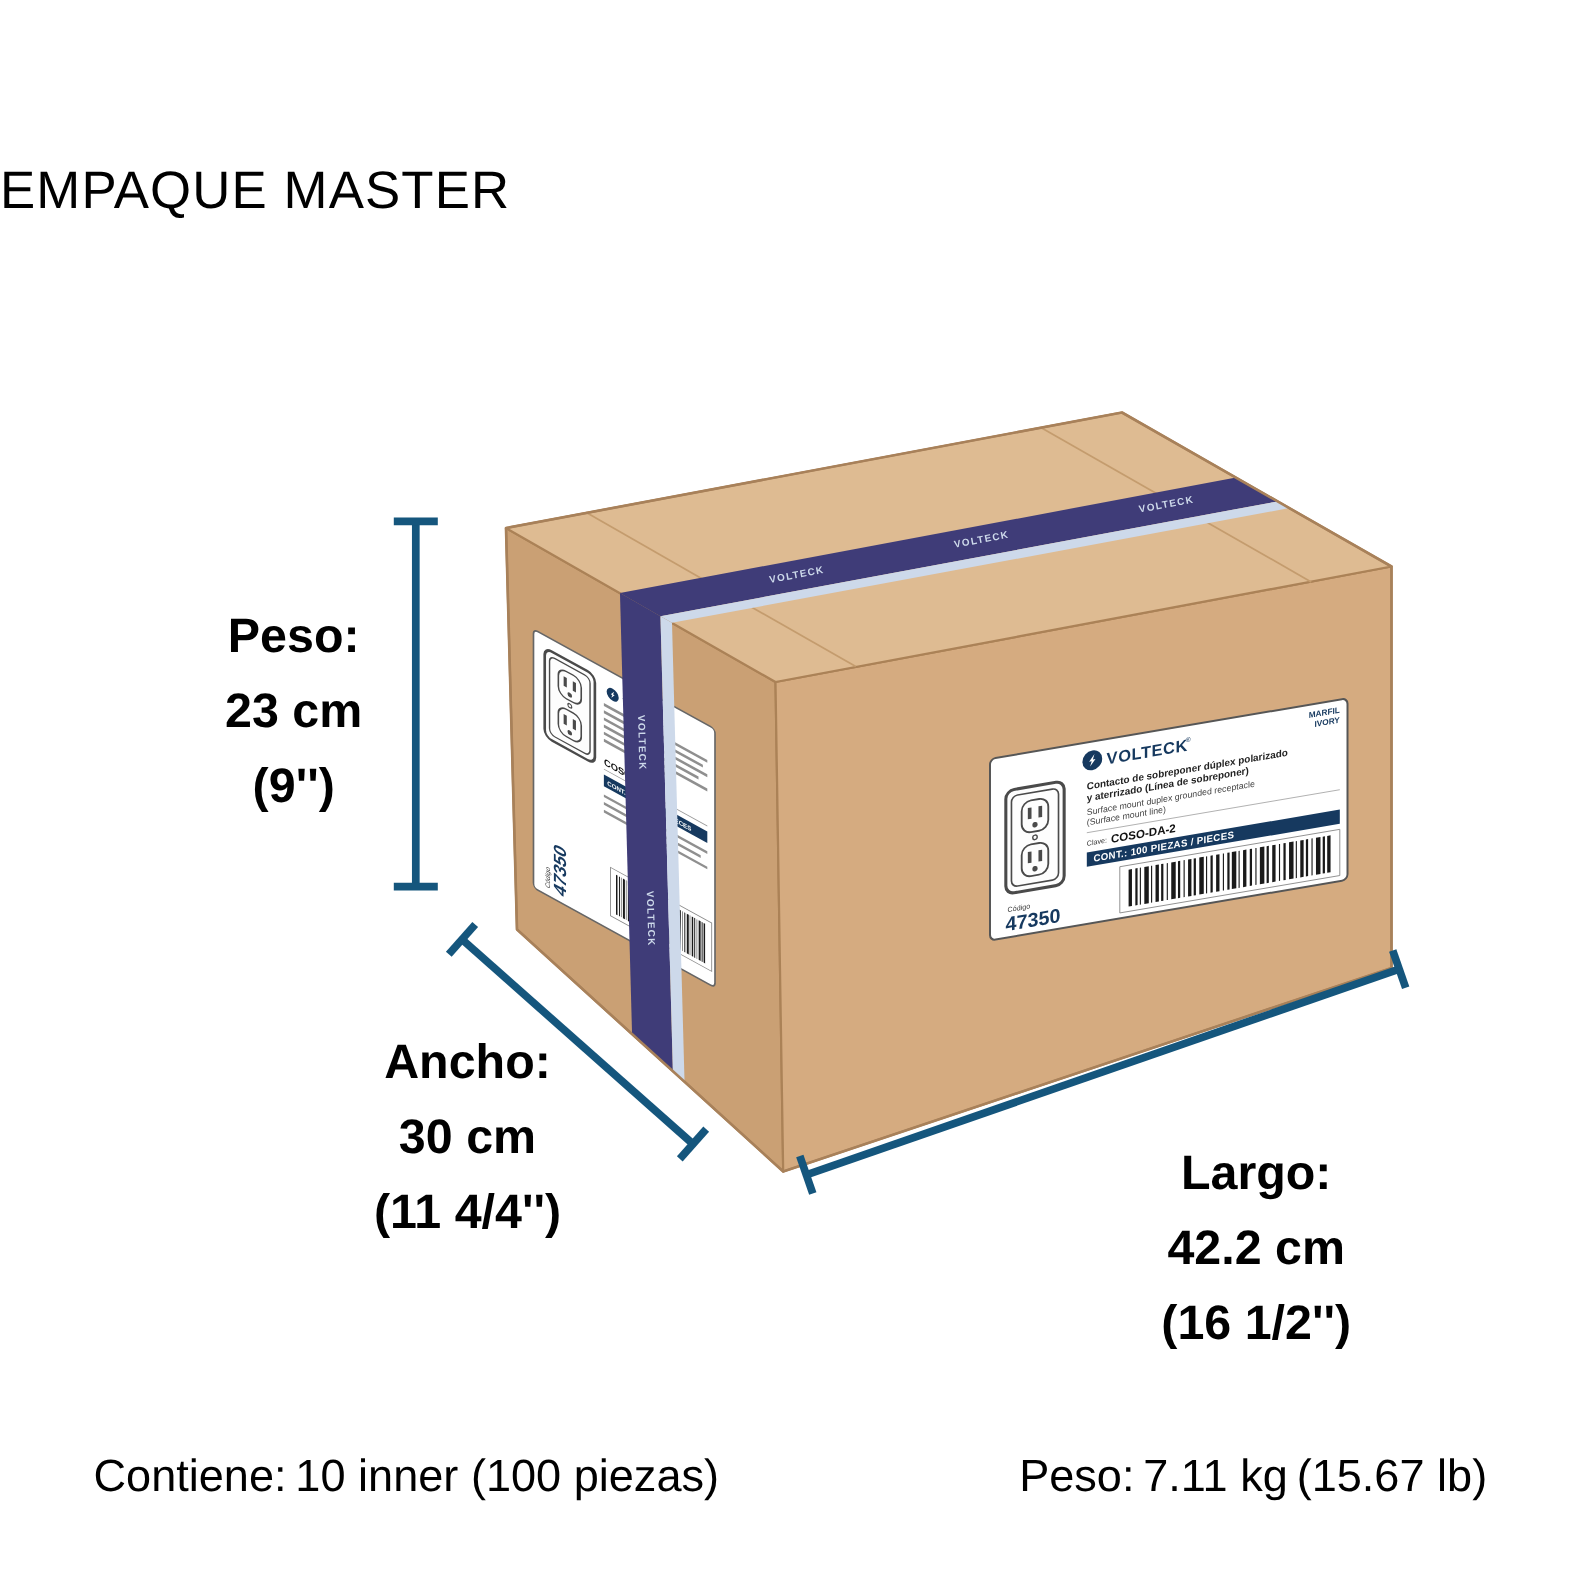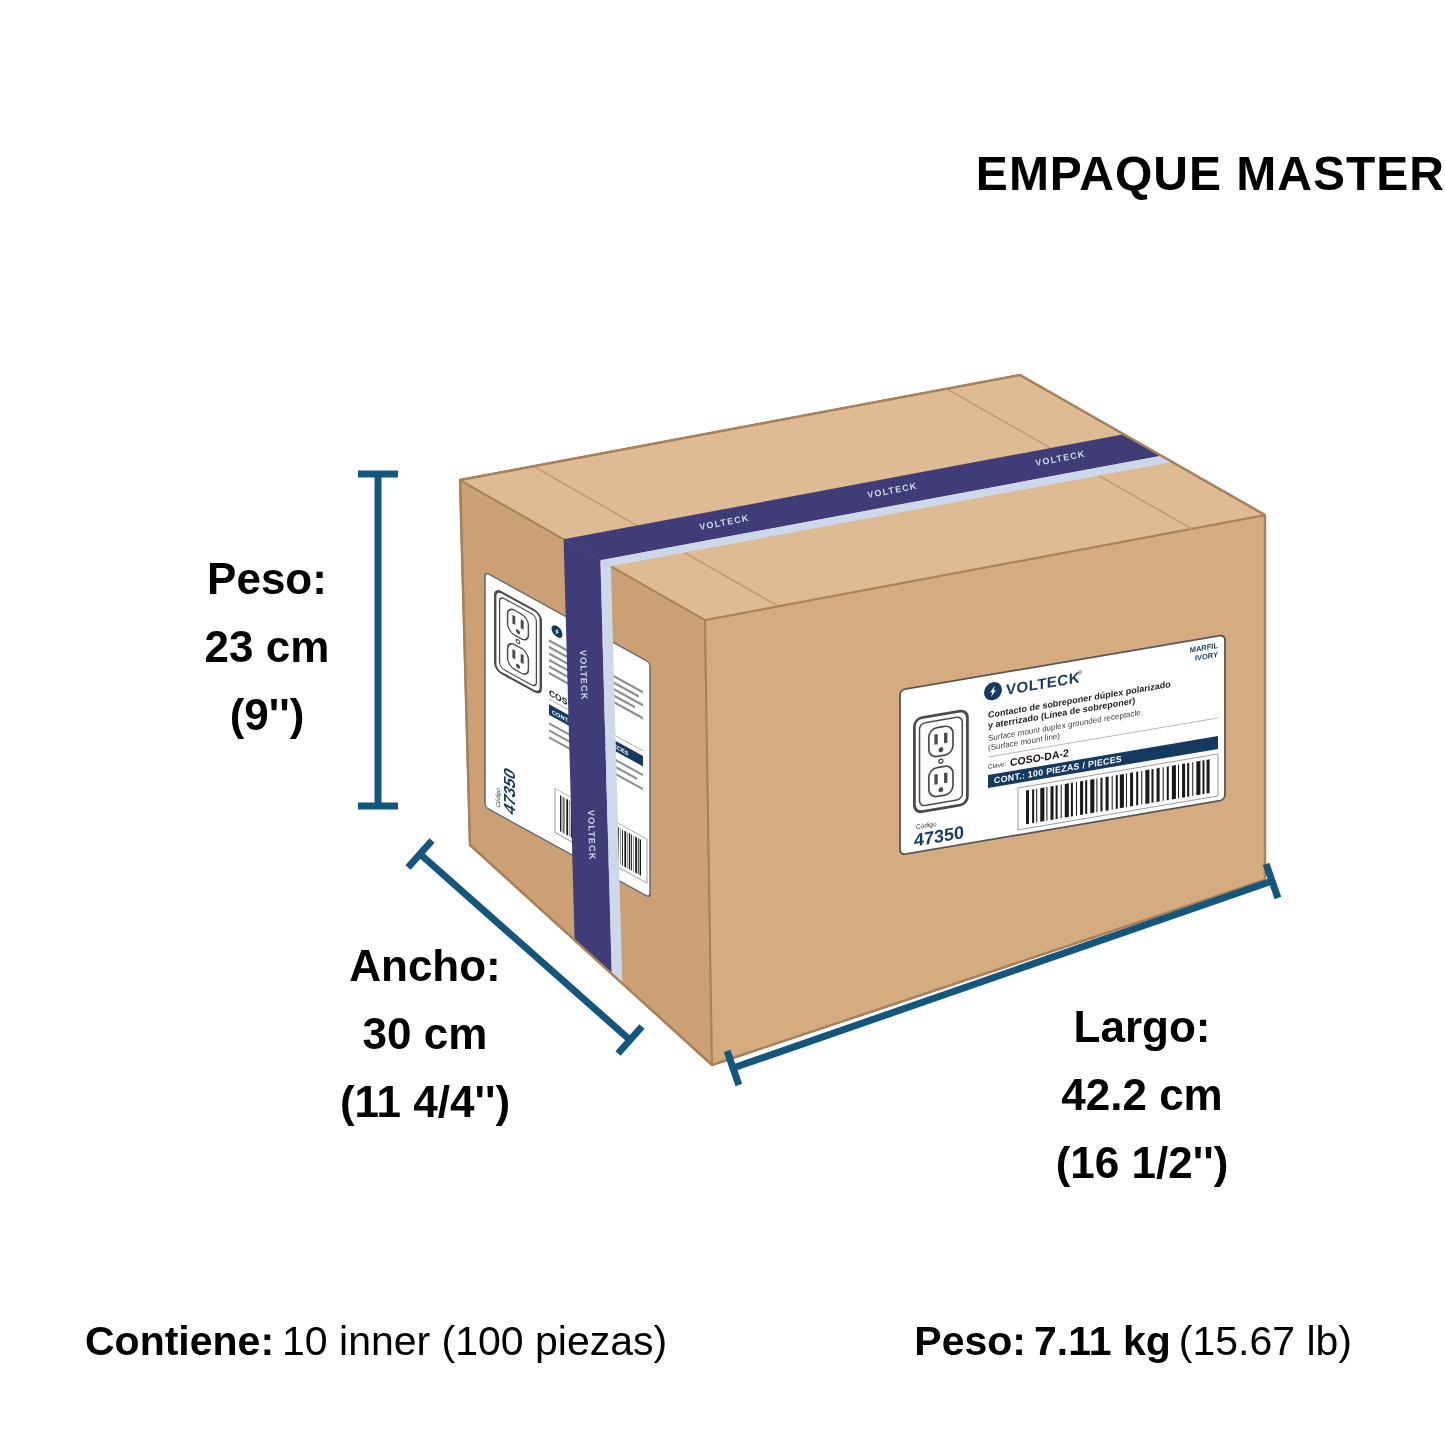--- a/index.html
+++ b/index.html
@@ -1,29 +1,29 @@
 <!DOCTYPE html>
 <html><head>
 <meta charset="utf-8">
 <style>
   html,body{margin:0;padding:0;background:#ffffff;}
   body{font-family:"Liberation Sans", sans-serif;color:#000;}
   .canvas{position:relative;width:1445px;height:1445px;background:#ffffff;overflow:hidden;}
   svg.scene{position:absolute;left:0;top:0;}
-  .title{position:absolute;top:146px;left:0;width:100%;text-align:right;
-         font-size:48px;font-weight:700;letter-spacing:1px;}
+  .title{position:absolute;top:146px;left:0;width:100%;text-align:left;
+         font-size:48px;font-weight:400;letter-spacing:1px;}
   .dim{position:absolute;width:300px;text-align:center;font-weight:700;
        font-size:44px;line-height:68px;}
   .dim-alto{left:117px;top:545px;}
   .dim-ancho{left:275px;top:932px;text-align:center;}
-  .dim-largo{left:992px;top:993px;}
+  .dim-largo{left:992px;top:1033px;}
   .footer{position:absolute;top:1318px;font-size:41px;}
   .footer-left{left:85px;}
   .footer-right{right:85px;}
-  .fw{font-weight:700;}
+  .fw{font-weight:400;}
   .fn{font-weight:400;}
   .footer span{padding-right:8px;}
 </style>
 </head>
 <body>
 
 <div class="canvas">
 
   <div class="title">EMPAQUE MASTER</div>
 

